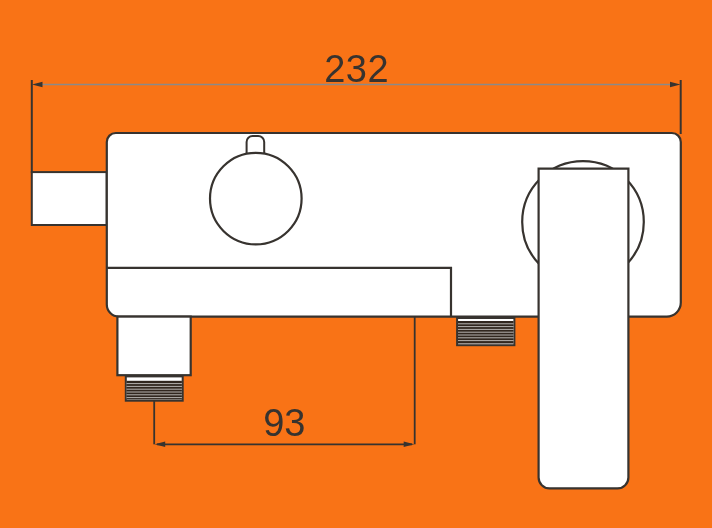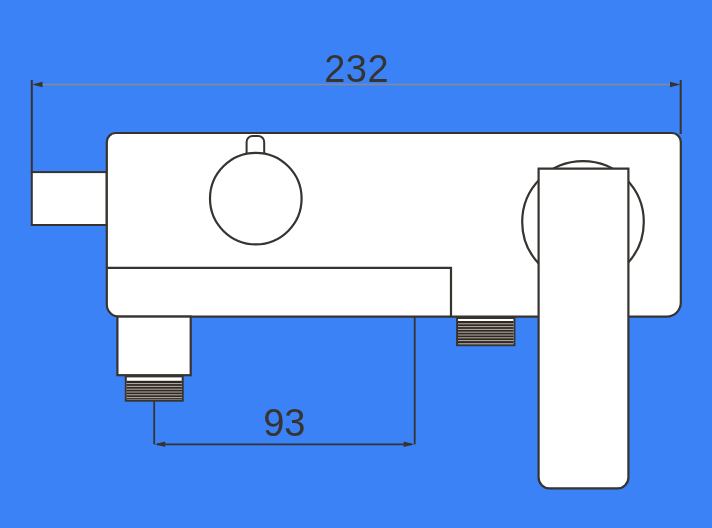--- a/index.html
+++ b/index.html
@@ -1,16 +1,16 @@
 <!DOCTYPE html>
 <html><head>
 <meta charset="utf-8">
 <style>
   html,body{margin:0;padding:0;background:#ffffff;}
-  #stage{position:relative;width:712px;height:528px;background:#3b82f6;overflow:hidden;}
+  #stage{position:relative;width:712px;height:528px;background:#f97316;overflow:hidden;}
   svg{display:block;}
   text{font-family:"Liberation Sans", sans-serif;fill:#37332f;}
 </style>
 </head>
 <body>
 <div id="stage">
 <svg width="712" height="528" viewBox="0 0 712 528">
 
   <g>
     <line x1="36" y1="84.5" x2="676" y2="84.5" stroke="#8a8a8a" stroke-width="1.5"></line>

